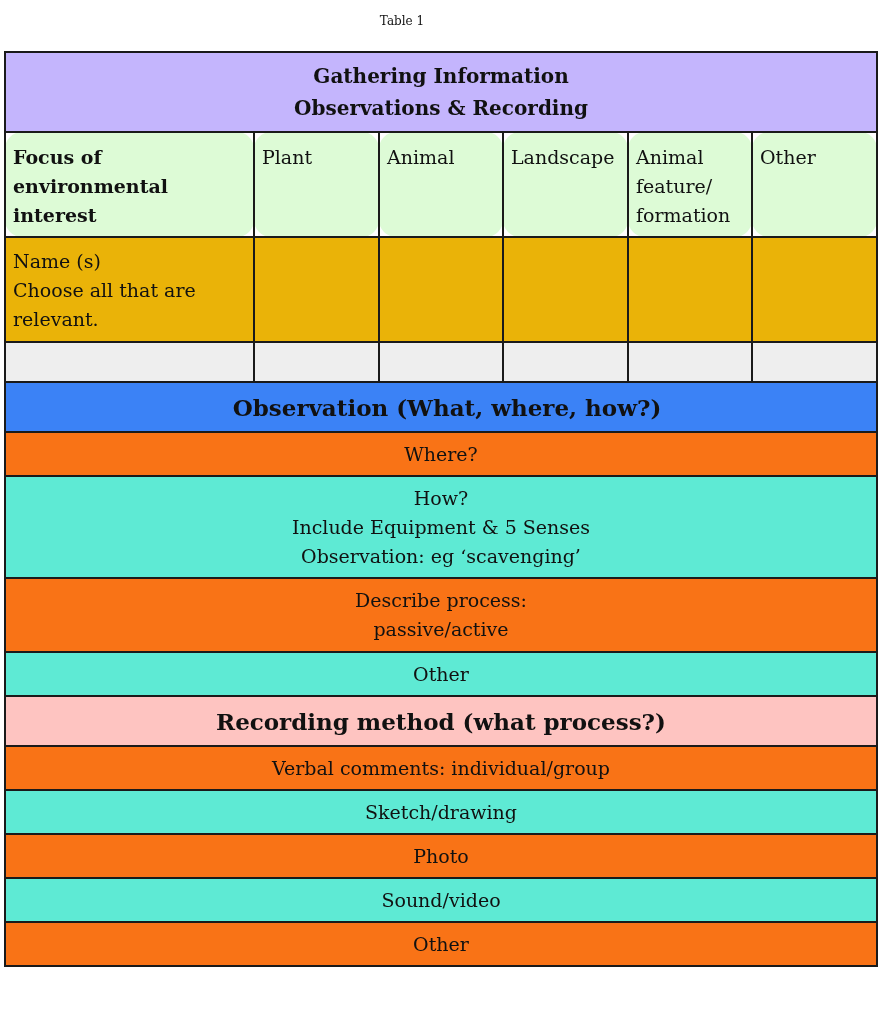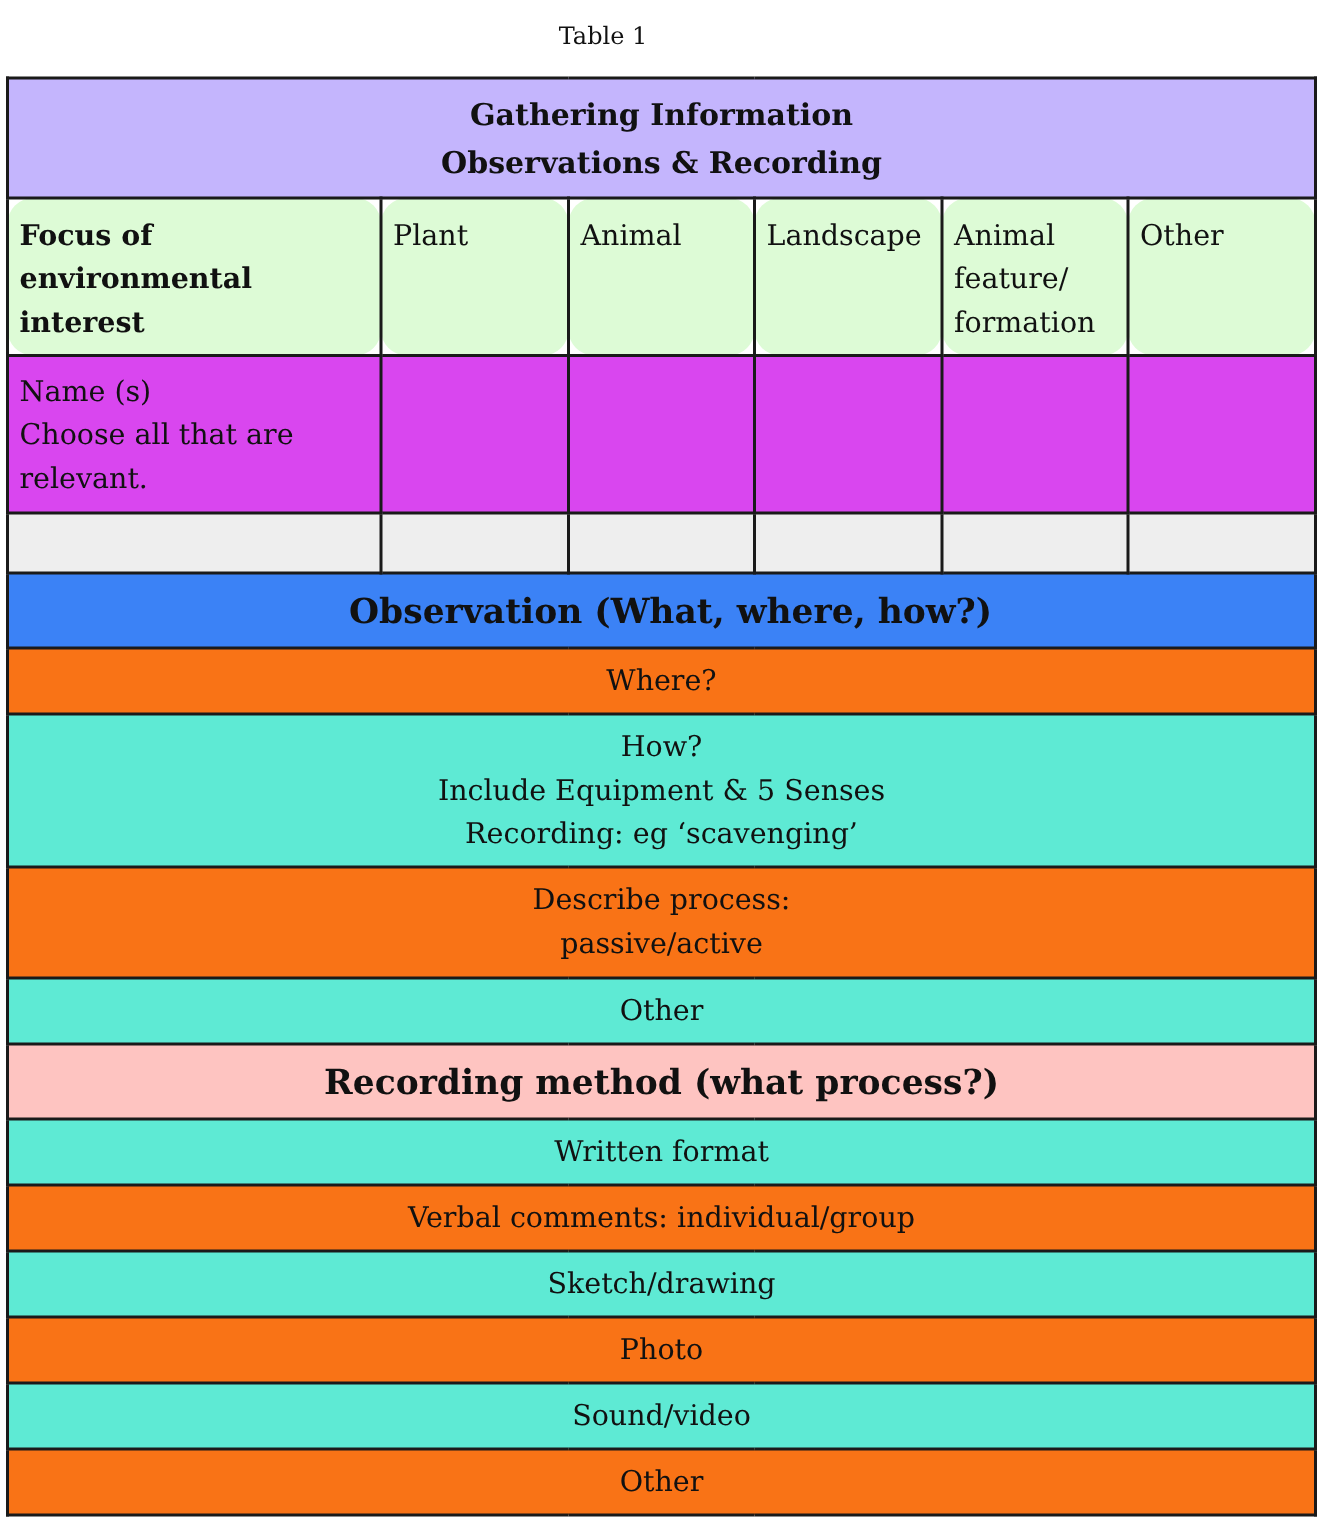--- a/index.html
+++ b/index.html
@@ -1,26 +1,26 @@
 <!DOCTYPE html>
 <html><head>
 <meta charset="utf-8">
 <style>
   html, body { margin: 0; padding: 0; background: #ffffff; }
   body { width: 880px; height: 1024px; position: relative; overflow: hidden;
          font-family: "DejaVu Serif", "Liberation Serif", serif; color: #111; }
   .caption { position: absolute; top: 14px; left: 0; width: 804px; text-align: center;
-             font-size: 16px; }
+             font-size: 12px; }
   table { position: absolute; top: 51px; left: 4px; width: 872px; border-collapse: collapse;
           table-layout: fixed; }
   td { border: 2px solid #1a1a1a; padding: 0; font-size: 19px; line-height: 29px; }
   .title-cell { height: 78px; text-align: center; font-weight: bold; font-size: 20px; line-height: 32px; background: #c4b5fd; }
   .hdr td { background: #ddfbd6; vertical-align: top; padding: 10px 7px 0 7px; height: 93px; border-radius: 17px; }
   .hdr td.focus { font-weight: bold; }
-  .name-row td { background: #d946ef; vertical-align: top; padding: 9px 7px 0 7px; height: 94px; }
+  .name-row td { background: #eab308; vertical-align: top; padding: 9px 7px 0 7px; height: 94px; }
   .blank-row td { background: #eeeeee; height: 38px; }
   .sec { text-align: center; font-weight: bold; font-size: 23px; height: 48px; }
   .sec.yellow { background: #3b82f6; padding-left: 12px; }
   .sec.pink { background: #fec4c1; }
   .row { text-align: center; }
   .row.g { background: #f97316; }
   .row.w { background: #5eead4; }
   .h45 { height: 42px; }
   .h100 { height: 100px; }
   .h73 { height: 72px; }
@@ -83,41 +83,36 @@
       </tr>
   <tr>
         <td colspan="6" class="row g h45">
     <div>Where?</div>
   </td>
       </tr>
   <tr>
         <td colspan="6" class="row w h100">
     <div>How?</div>
     <div>Include Equipment &amp; 5 Senses</div>
-    <div>Recording: eg ‘scavenging’</div>
+    <div>Observation: eg ‘scavenging’</div>
   </td>
       </tr>
   <tr>
         <td colspan="6" class="row g h73">
     <div>Describe process:</div>
     <div>passive/active</div>
   </td>
       </tr>
   <tr>
         <td colspan="6" class="row w h45">
     <div>Other</div>
   </td>
       </tr>
   <tr>
         <td colspan="6" class="sec pink">Recording method (what process?)</td>
-      </tr>
-  <tr>
-        <td colspan="6" class="row w h45">
-    <div>Written format</div>
-  </td>
       </tr>
   <tr>
         <td colspan="6" class="row g h45">
     <div>Verbal comments: individual/group</div>
   </td>
       </tr>
   <tr>
         <td colspan="6" class="row w h45">
     <div>Sketch/drawing</div>
   </td>

